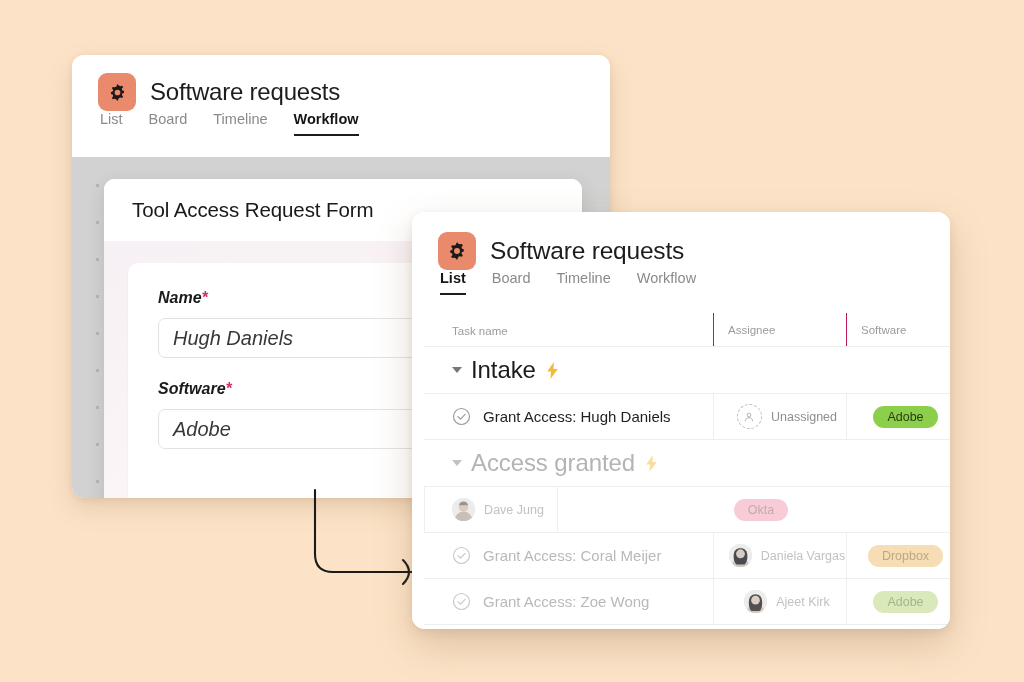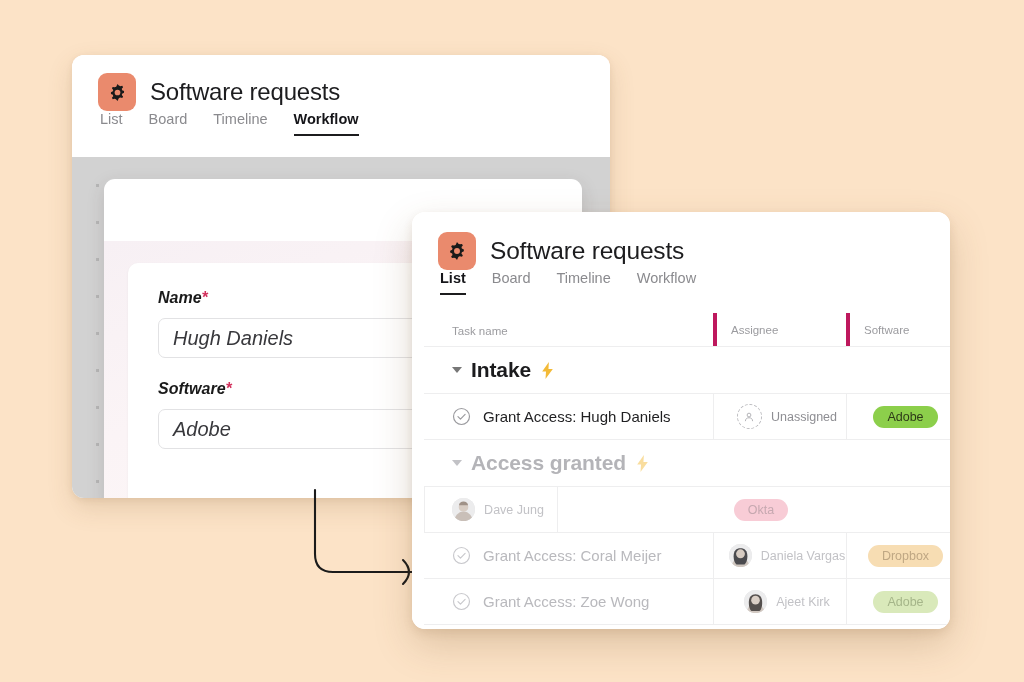--- a/index.html
+++ b/index.html
@@ -196,40 +196,40 @@
                 display: flex; align-items: center; }
   .c-software { flex: 1 1 auto; padding-left: 14px; box-sizing: border-box;
                 border-left: 1px solid #eeeeef; height: 100%;
                 display: flex; align-items: center; }
 
   #table-head { height: 34px; }
   #table-head .hd {
     font-size: 11.5px;
     color: #9b9b9f;
   }
-  #table-head .c-assignee, #table-head .c-software { border-left: 4px solid #be185d; }
+  #table-head .c-assignee, #table-head .c-software { border-left: 1px solid #be185d; }
 
   .group-row {
     height: 47px;
     display: flex;
     align-items: center;
     padding-left: 28px;
     border-bottom: 1px solid #eeeeef;
     box-sizing: border-box;
   }
   .caret {
     width: 0; height: 0;
     border-left: 5.5px solid transparent;
     border-right: 5.5px solid transparent;
     border-top: 6px solid #777;
     margin-right: 9px;
   }
   .group-name {
-    font-size: 21px;
-    font-weight: bold;
+    font-size: 24px;
+    font-weight: normal;
     color: #1b1b1d;
     letter-spacing: -0.1px;
   }
   .bolt { margin-left: 9px; display: inline-flex; }
   .group-row.faded .group-name { color: #b4b4b8; }
   .group-row.faded .caret { border-top-color: #c2c2c6; }
   .group-row.faded .bolt { opacity: 0.48; }
 
   .task-row { height: 46px; }
   .task-row .c-assignee, .task-row .c-software { height: 46px; justify-content: center; }
@@ -294,20 +294,23 @@
         <div class="tab">List</div>
         <div class="tab">Board</div>
         <div class="tab">Timeline</div>
         <div class="tab active">Workflow</div>
       </div>
     </div>
 
     <div id="dot-canvas">
 
       <div id="form-card">
+        <div id="form-card-head">
+          <div class="form-title">Tool Access Request Form</div>
+        </div>
 
         <div id="form-body">
           <div id="form-inner">
 
             <div class="field-label"><span>Name</span><span class="req-star">*</span></div>
             <div class="field-input">
               <span>Hugh Daniels</span>
             </div>
 
             <div class="field-label"><span>Software</span><span class="req-star">*</span></div>

